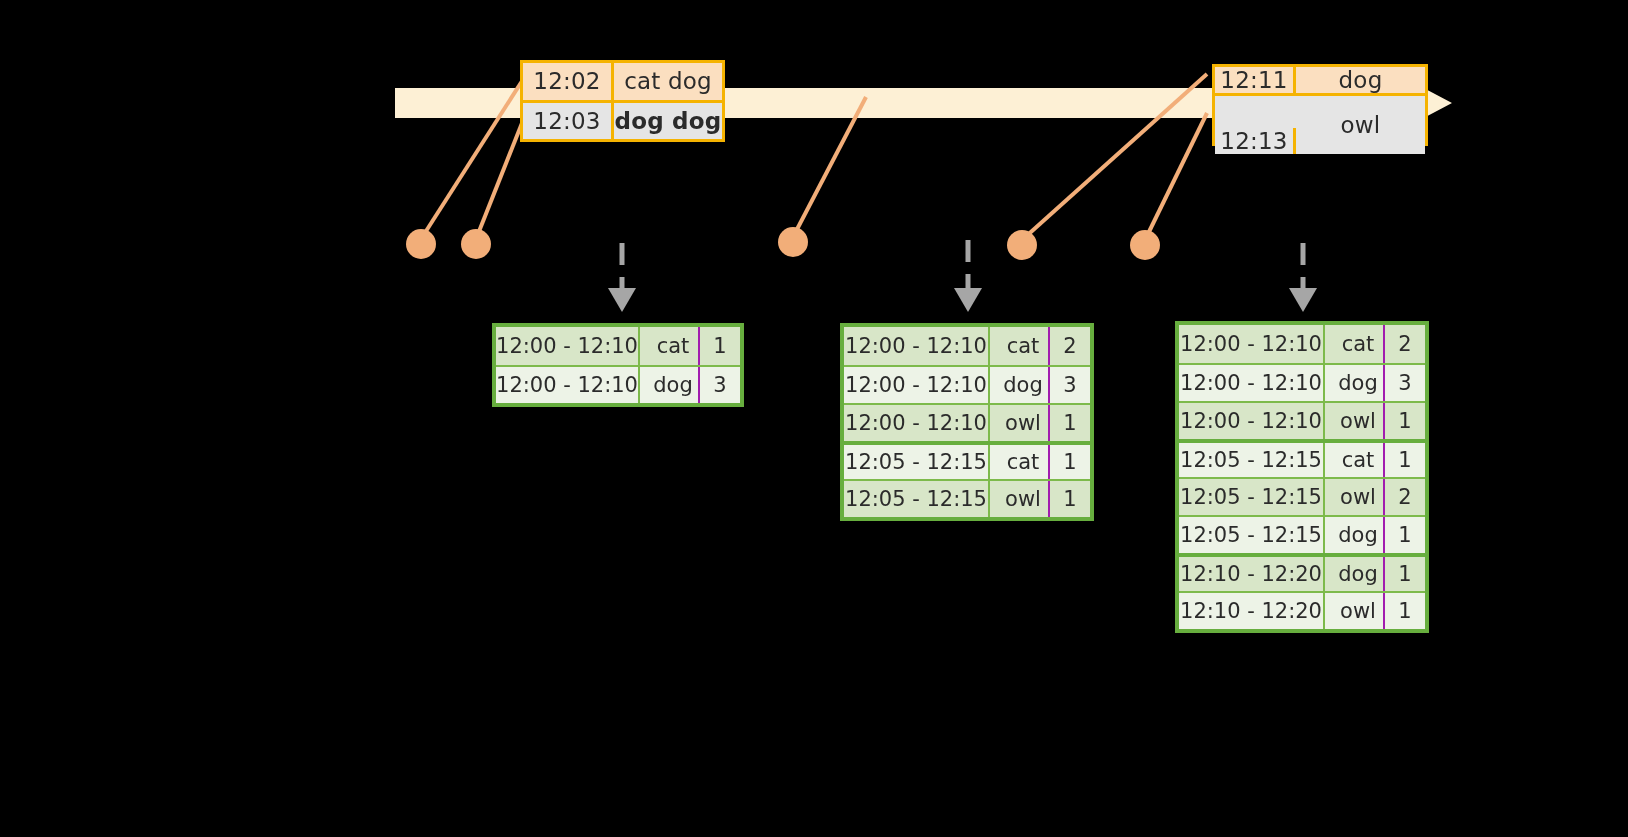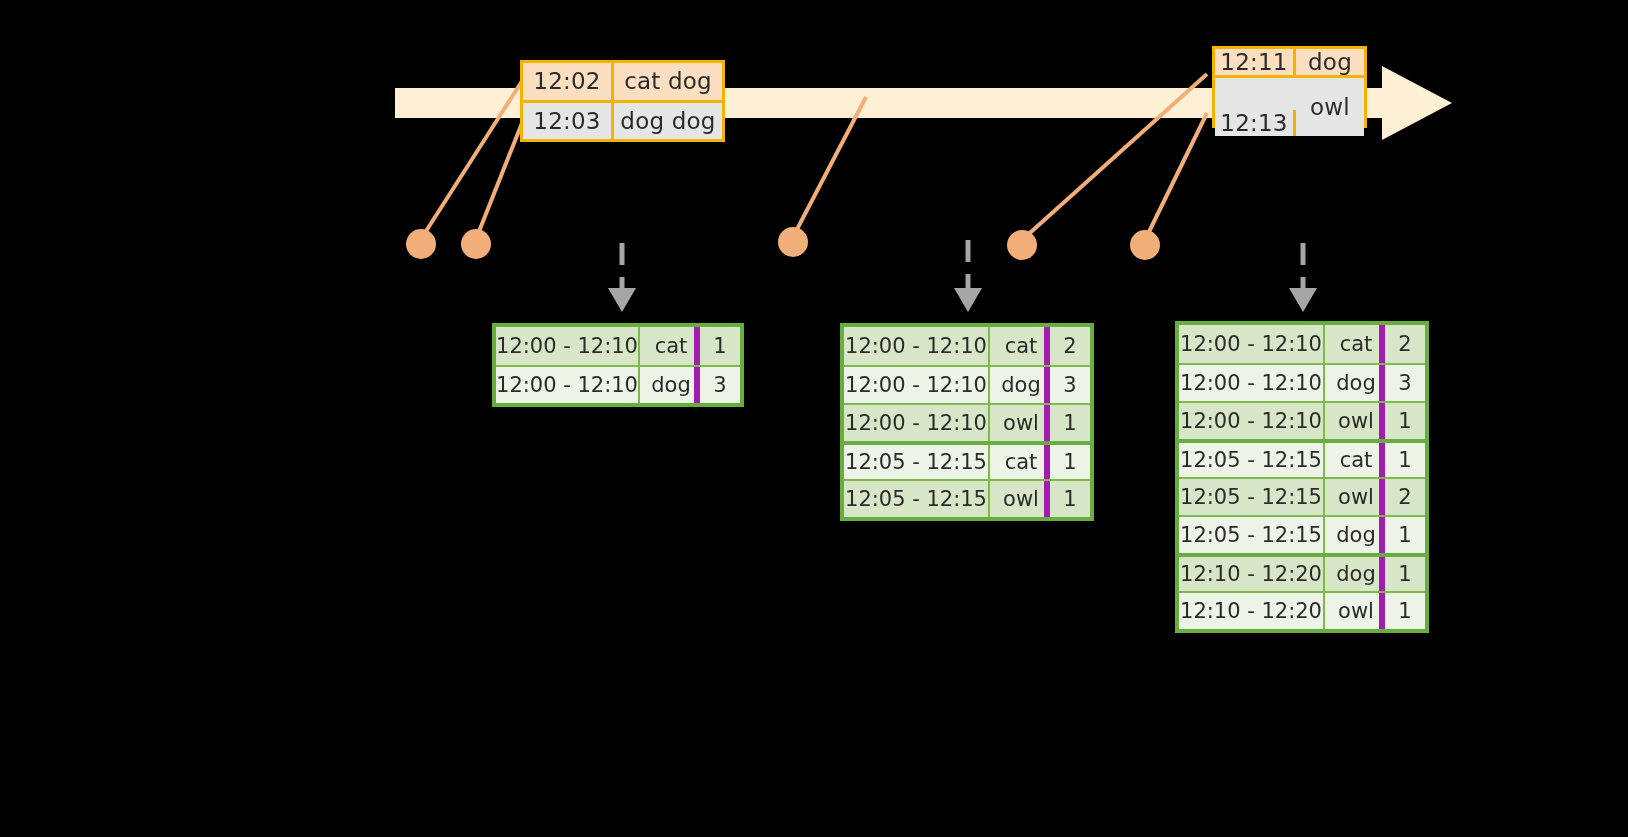--- a/index.html
+++ b/index.html
@@ -97,21 +97,21 @@
     justify-content: center;
     font-size: 21px;
     color: #2b2b2b;
     white-space: nowrap;
     box-sizing: border-box;
   }
   .res-cell.col-window {
     border-right: 2px solid #7DBA4B;
   }
   .res-cell.col-key {
-    border-right: 6px solid #a21caf;
+    border-right: 2px solid #a21caf;
     padding-left: 8px;
   }
 
   .t1 .col-window { width: 144px; }
   .t1 .col-key    { width: 60px; }
   .t1 .col-count  { width: 40px; }
 
   .t2 .col-window { width: 146px; }
   .t2 .col-key    { width: 60px; }
   .t2 .col-count  { width: 40px; }
@@ -155,26 +155,26 @@
     </g>
   </svg>
 
   <div class="event-box" id="ebox1" style="left:520px; top:60px; width:205px; height:82px;">
     <div class="event-row shade-dark">
       <div class="event-cell time-cell" style="width:88px;">12:02</div>
       <div class="event-cell" style="flex:1;">cat dog</div>
     </div>
     <div class="event-row shade-light">
       <div class="event-cell time-cell" style="width:88px;">12:03</div>
-      <div class="event-cell" style="flex:1;">dog dog</div>
+      <div class="event-cell" style="flex:1;font-weight:bold;">dog dog</div>
     </div>
   </div>
 
 
-  <div class="event-box" id="ebox3" style="left:1212px; top:46px; width:155px; height:82px;">
+  <div class="event-box" id="ebox3" style="left:1212px; top:64px; width:216px; height:82px;">
     <div class="event-row shade-dark">
       <div class="event-cell time-cell" style="width:78px;">12:11</div>
       <div class="event-cell" style="flex:1;">dog</div>
     </div>
     <div class="event-row shade-light">
       <div class="event-cell time-cell" style="width:78px;margin-top:32px;">12:13</div>
       <div class="event-cell" style="flex:1;">owl</div>
     </div>
   </div>
 

